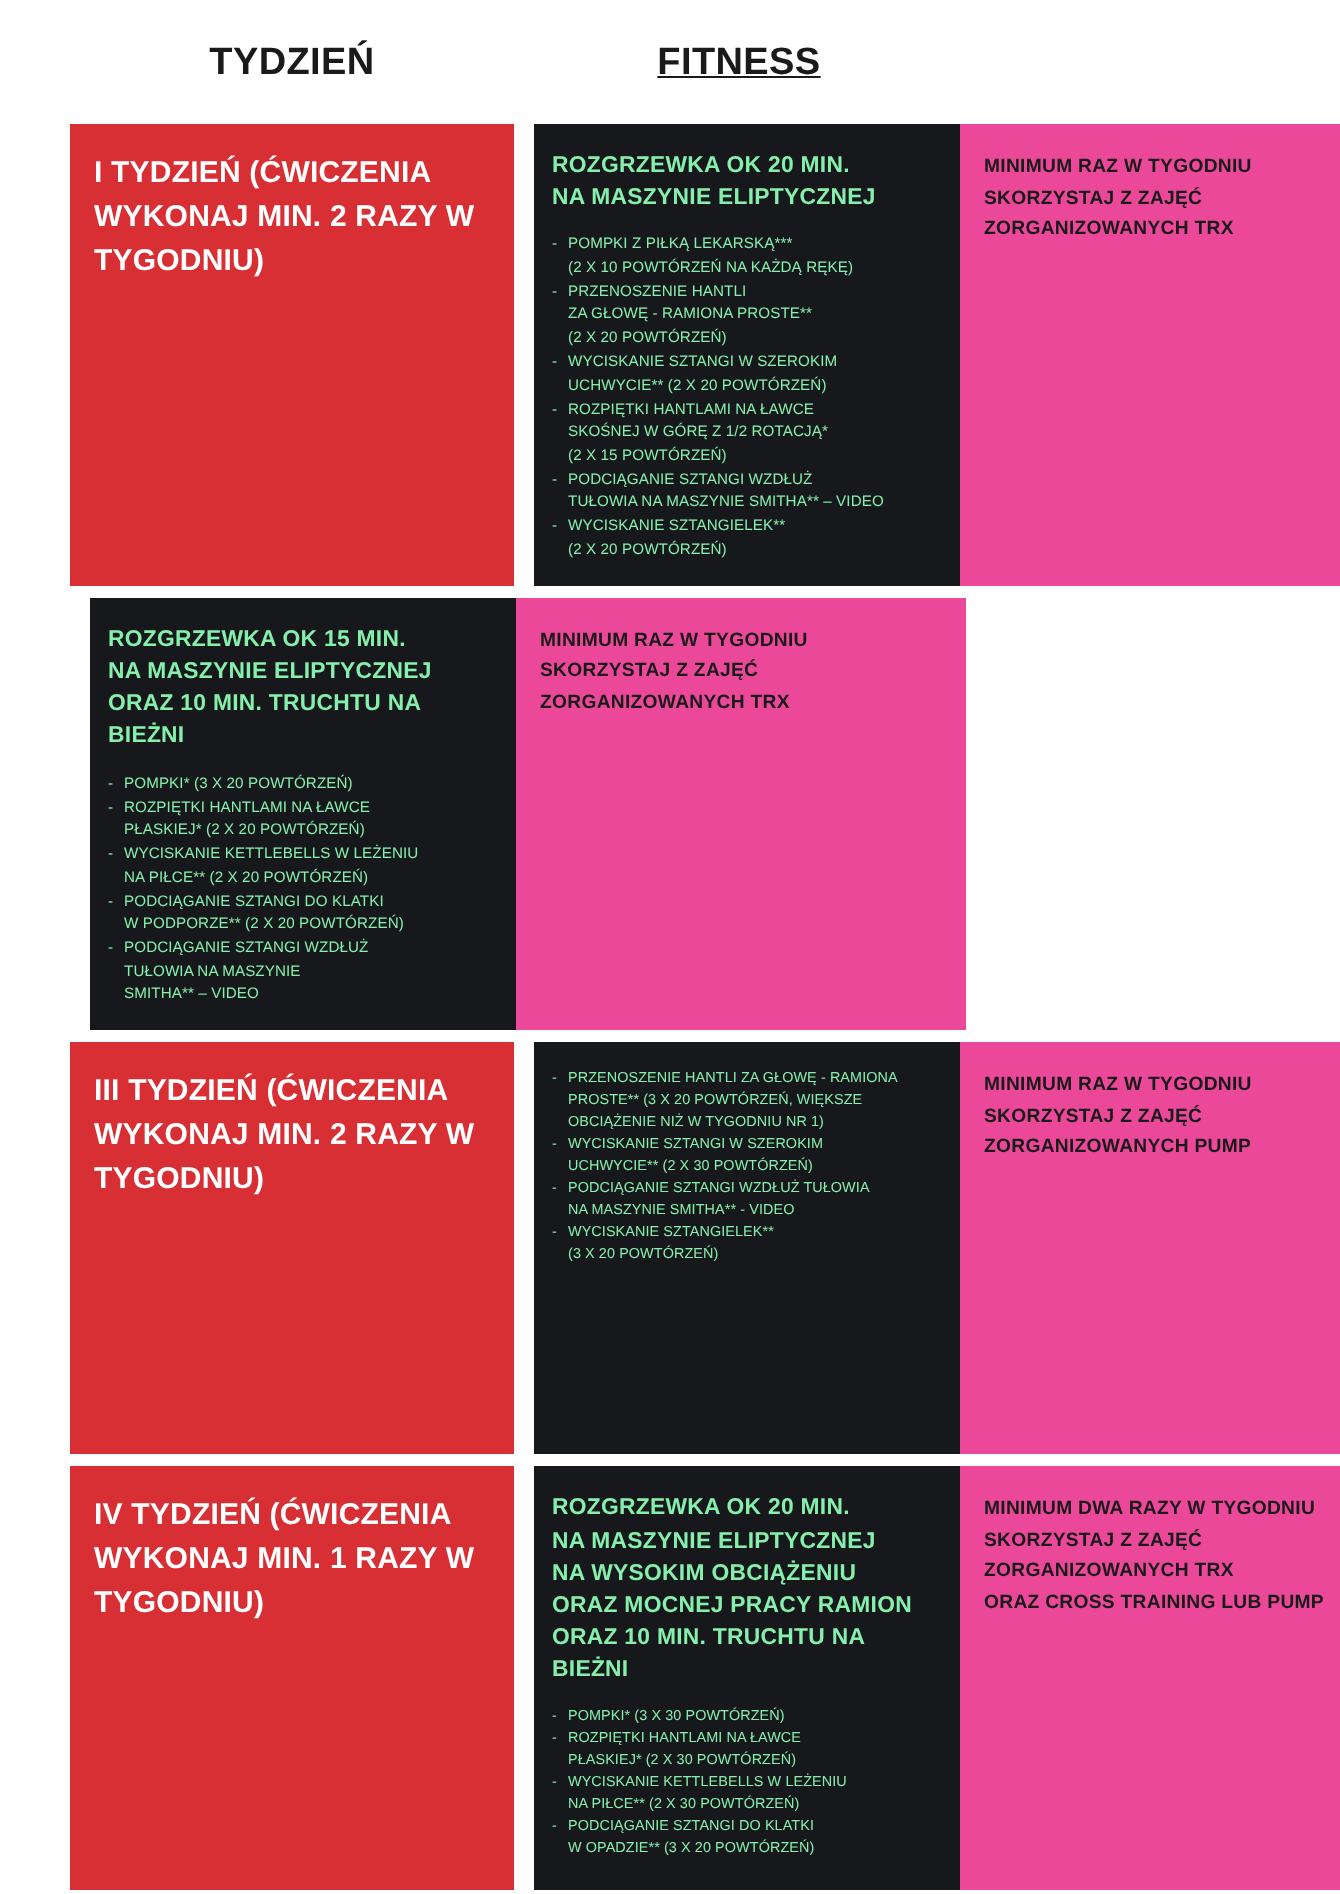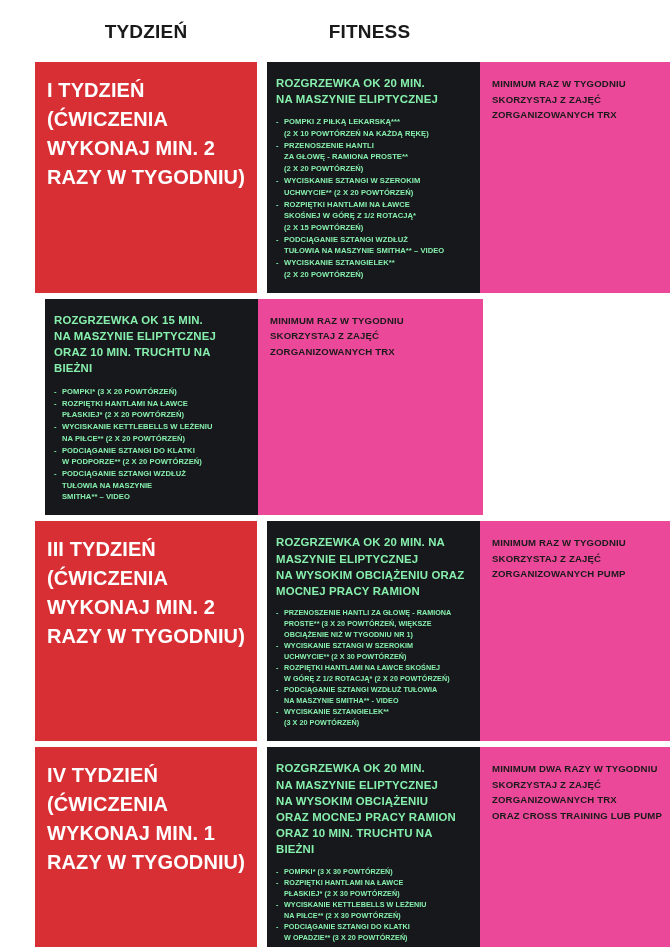--- a/index.html
+++ b/index.html
@@ -35,21 +35,21 @@
     font-size: 19px;
     font-weight: 800;
     letter-spacing: 0.2px;
     color: #1a1a1a;
     text-align: center;
     line-height: 1;
     text-transform: uppercase;
   }
   .col-week  { width: 222px; flex: 0 0 222px; }
   .col-gym   { width: 213px; flex: 0 0 213px; margin-left: 10px; }
-  .col-fit   { width: 225px; flex: 0 0 225px; }
+  .col-fit   { width: 225px; flex: 0 0 225px; text-decoration: underline; }
 
   
   .rows {
     display: block;
     width: 670px;
   }
   .data-row {
     display: flex;
     width: 670px;
     align-items: stretch;
@@ -58,21 +58,21 @@
 
   .cell-week {
     width: 222px;
     flex: 0 0 222px;
     background: #d82f34;
     color: #ffffff;
     box-sizing: border-box;
     padding: 14px 12px 12px 12px;
   }
   .cell-week .week-title {
-    font-size: 20px;
+    font-size: 15px;
     font-weight: 800;
     line-height: 1.45;
     letter-spacing: 0.1px;
     text-transform: uppercase;
     display: block;
   }
 
   .cell-gym {
     width: 213px;
     flex: 0 0 213px;
@@ -93,21 +93,21 @@
   }
   .gym-list {
     list-style: none;
     margin: 0;
     padding: 0;
   }
   .gym-list li {
     position: relative;
     padding-left: 8px;
     font-size: 7.6px;
-    font-weight: 700;
+    font-weight: 400;
     line-height: 1.52;
     letter-spacing: 0.05px;
     text-transform: uppercase;
     margin-bottom: 0.5px;
   }
   .gym-list li::before {
     content: "-";
     position: absolute;
     left: 0;
     top: 0;
@@ -178,25 +178,23 @@
         </div>
         <div class="cell-fit">
           <span class="fit-text">MINIMUM RAZ W TYGODNIU<br>SKORZYSTAJ Z ZAJĘĆ<br>ZORGANIZOWANYCH TRX</span>
         </div>
       </div>
       <div class="data-row dense" style="min-height: 206px;">
         <div class="cell-week">
           <span class="week-title">III TYDZIEŃ (ĆWICZENIA WYKONAJ MIN. 2 RAZY W TYGODNIU)</span>
         </div>
         <div class="cell-gym">
-          <span class="gym-head">ROZGRZEWKA OK 20 MIN. NA<br>MASZYNIE ELIPTYCZNEJ<br>NA WYSOKIM OBCIĄŻENIU ORAZ<br>MOCNEJ PRACY RAMION</span>
           <ul class="gym-list">
             <li>PRZENOSZENIE HANTLI ZA GŁOWĘ - RAMIONA<br>PROSTE** (3 X 20 POWTÓRZEŃ, WIĘKSZE<br>OBCIĄŻENIE NIŻ W TYGODNIU NR 1)</li>
             <li>WYCISKANIE SZTANGI W SZEROKIM<br>UCHWYCIE** (2 X 30 POWTÓRZEŃ)</li>
-            <li>ROZPIĘTKI HANTLAMI NA ŁAWCE SKOŚNEJ<br>W GÓRĘ Z 1/2 ROTACJĄ* (2 X 20 POWTÓRZEŃ)</li>
             <li>PODCIĄGANIE SZTANGI WZDŁUŻ TUŁOWIA<br>NA MASZYNIE SMITHA** - VIDEO</li>
             <li>WYCISKANIE SZTANGIELEK**<br>(3 X 20  POWTÓRZEŃ)</li>
           </ul>
         </div>
         <div class="cell-fit">
           <span class="fit-text">MINIMUM RAZ W TYGODNIU<br>SKORZYSTAJ Z ZAJĘĆ<br>ZORGANIZOWANYCH PUMP</span>
         </div>
       </div>
       <div class="data-row dense" style="min-height: 212px;">
         <div class="cell-week">

